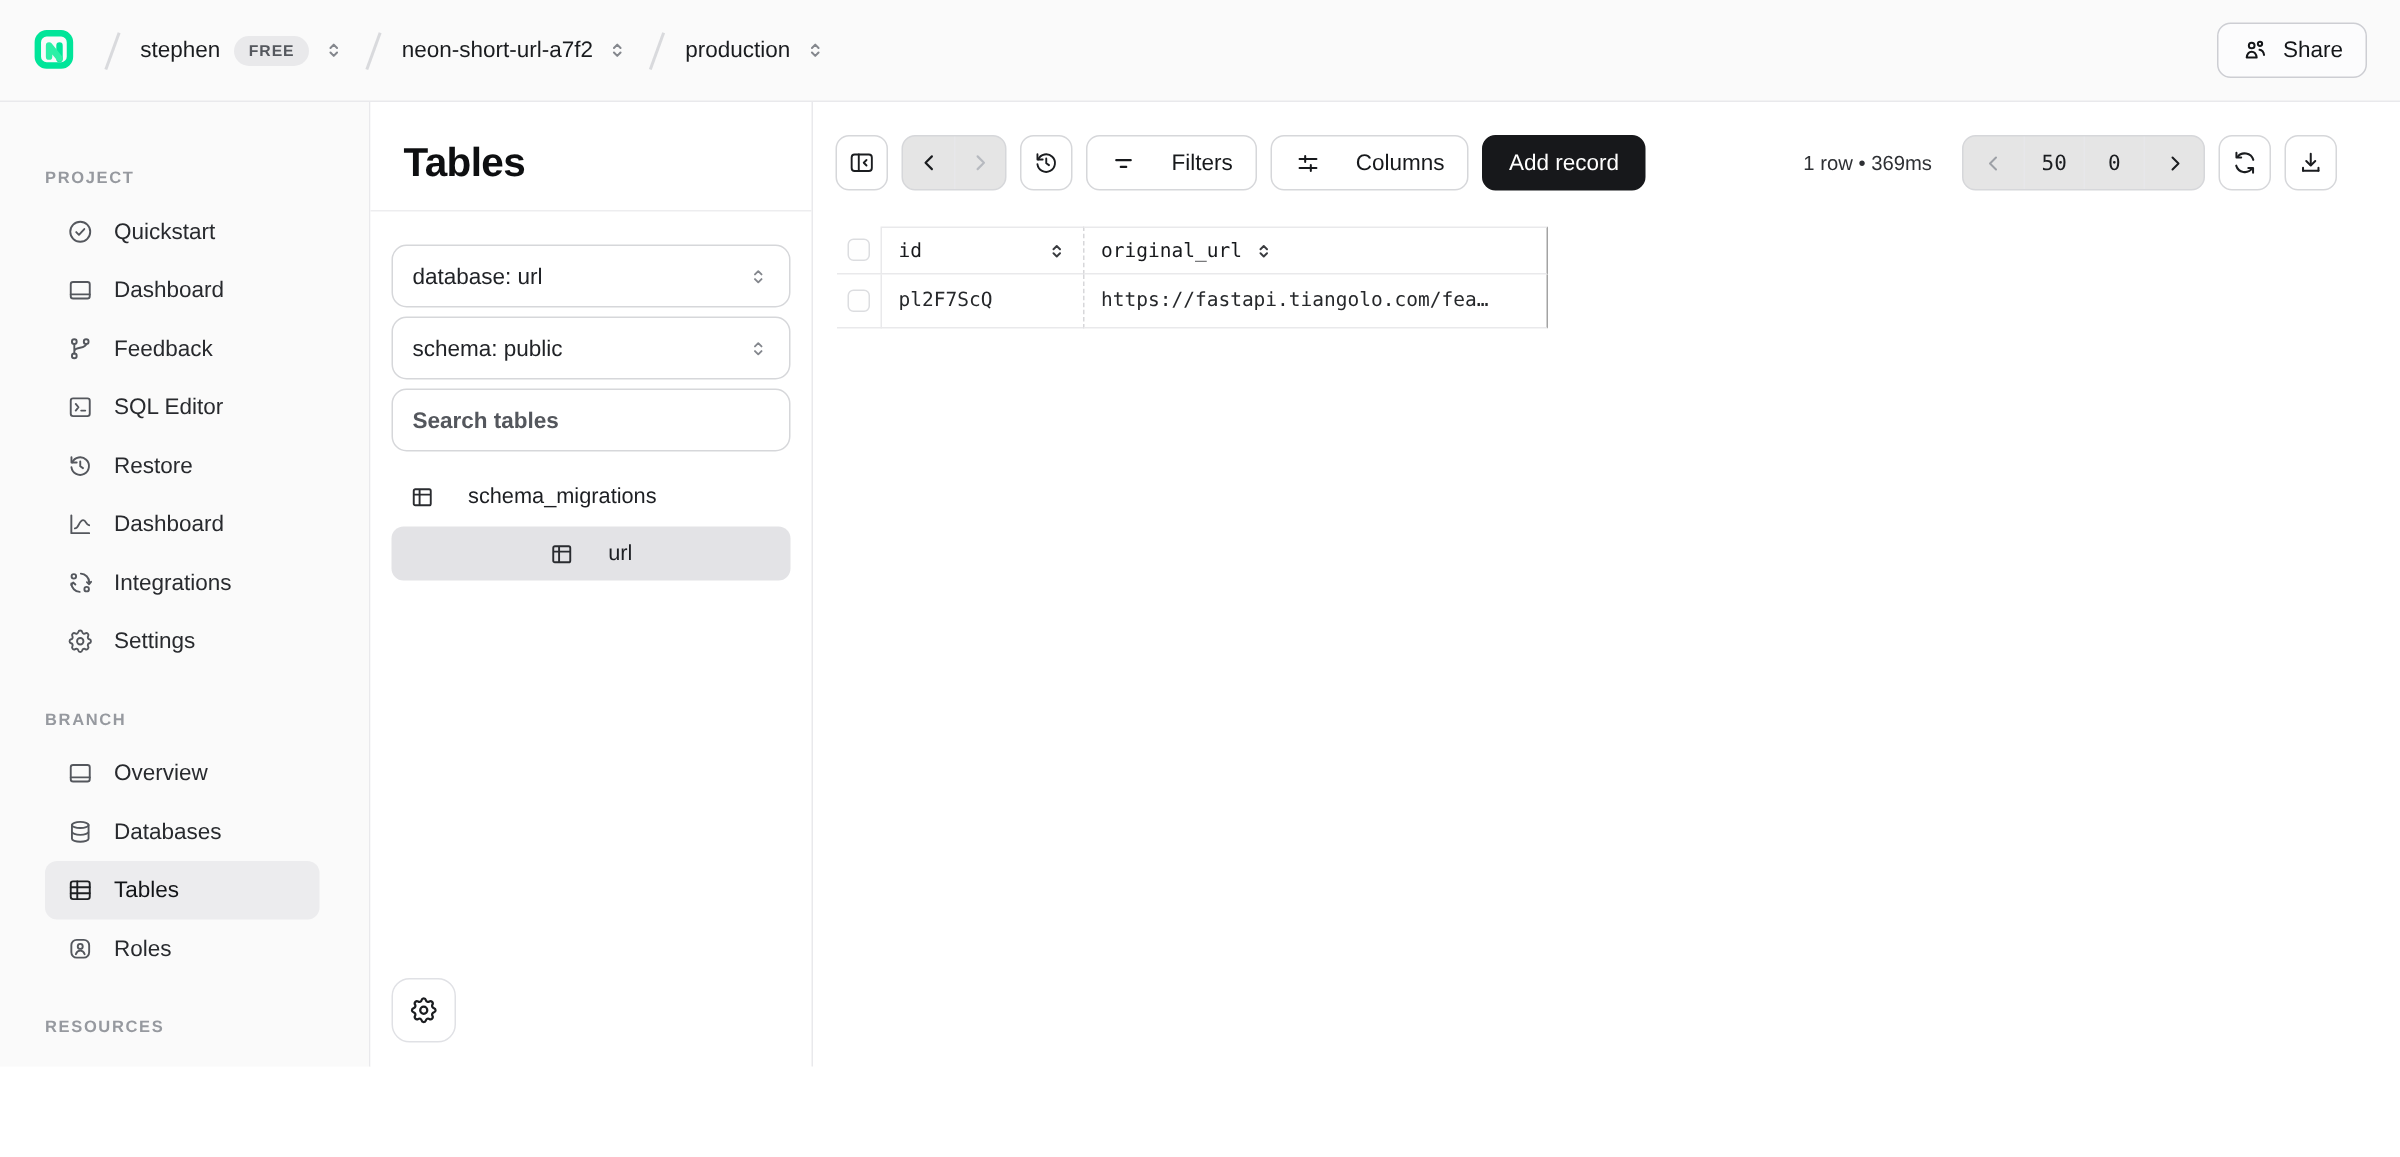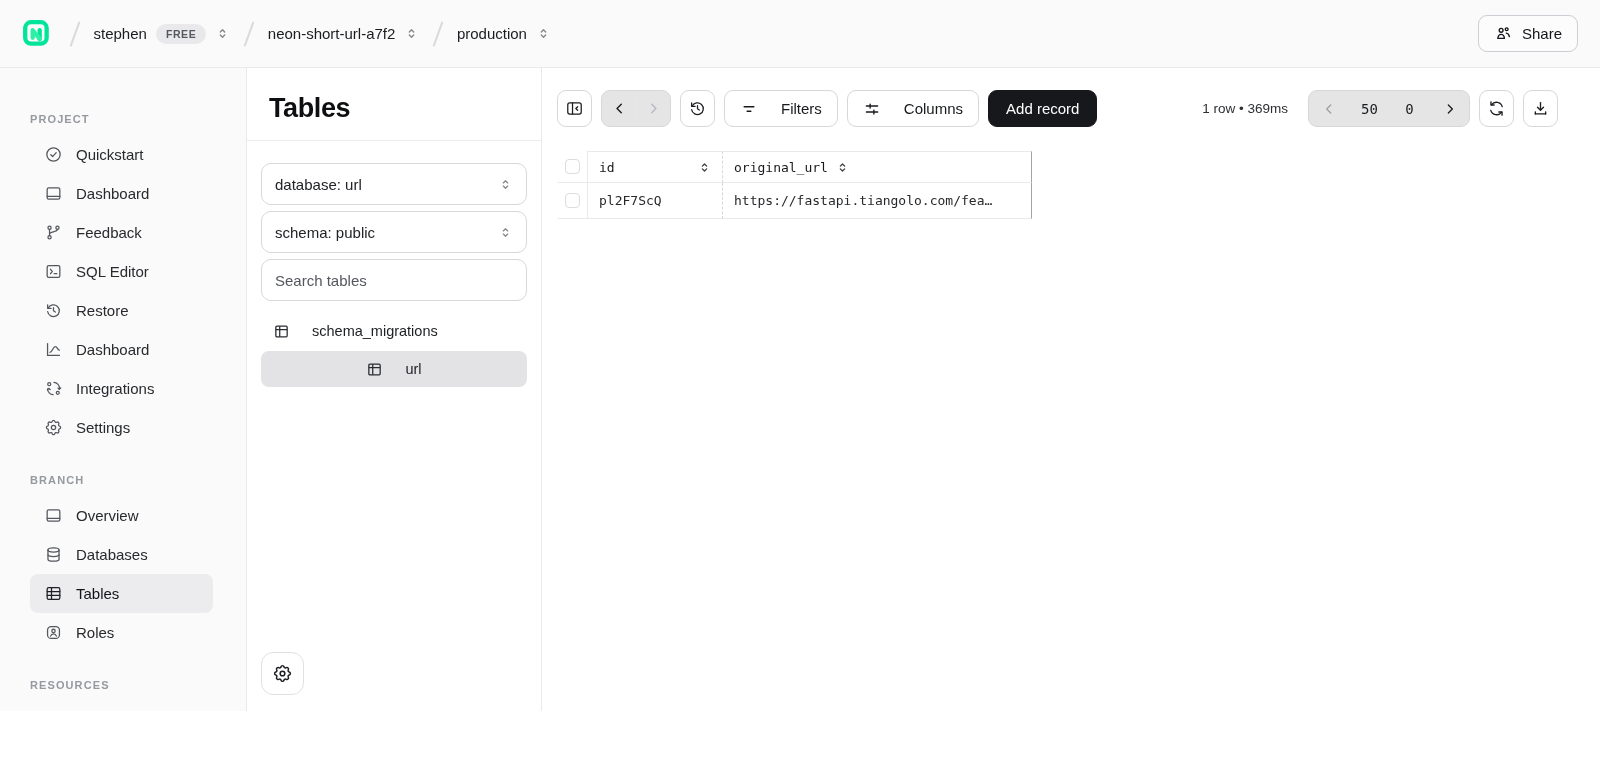--- a/index.html
+++ b/index.html
@@ -41,21 +41,21 @@
   .panel-head { padding:25px 22px 0; }
   .panel-head h1 { font-size:27px; font-weight:700; letter-spacing:-.4px; color:#0e0f11; line-height:30px; }
   .panel-divider { border-bottom:1px solid #ededef; margin-top:17px; }
   .panel-controls { padding:22px 14px 0; }
   .select { height:42px; border:1px solid #d6d7da; border-radius:10px; background:#fff;
             display:flex; align-items:center; justify-content:space-between; padding:0 13px;
             font-size:15px; color:#212327; margin-bottom:6px; cursor:pointer; }
   .search-wrap { margin-bottom:12px; }
   .search-wrap input { width:100%; height:42px; border:1px solid #d6d7da; border-radius:10px;
             padding:0 13px; font-size:15px; color:#212327; background:#fff; outline:none;
-            font-family:"Liberation Sans","DejaVu Sans",sans-serif; }
+            font-family:"Liberation Sans","DejaVu Sans",sans-serif;font-weight:bold; }
   .search-wrap input::placeholder { color:#54575d; opacity:1; }
   .t-item { display:flex; align-items:center; gap:22px; height:36px; padding:0 12px;
             border-radius:8px; font-size:14.5px; font-weight:500; color:#1d1f23; margin-bottom:2px; cursor:pointer; }
   .t-item .ticon { display:flex; color:#2a2c30; }
   .t-item.selected { background:#e3e3e6;justify-content:center; }
   .gear-btn { position:absolute; left:14px; bottom:16px; width:43px; height:43px;
               border:1px solid #e0e1e5; border-radius:12px; background:#fff;
               display:flex; align-items:center; justify-content:center; color:#1b1d20; cursor:pointer; }
 
   

